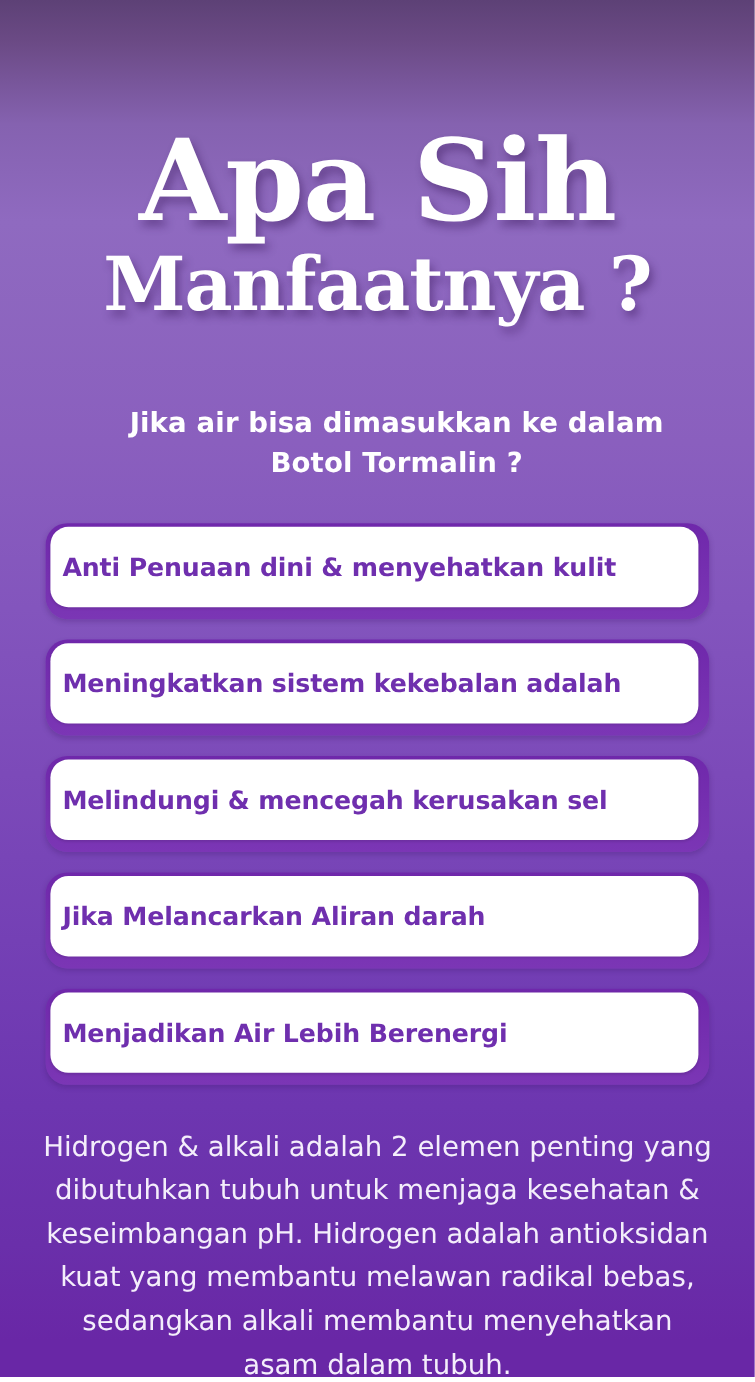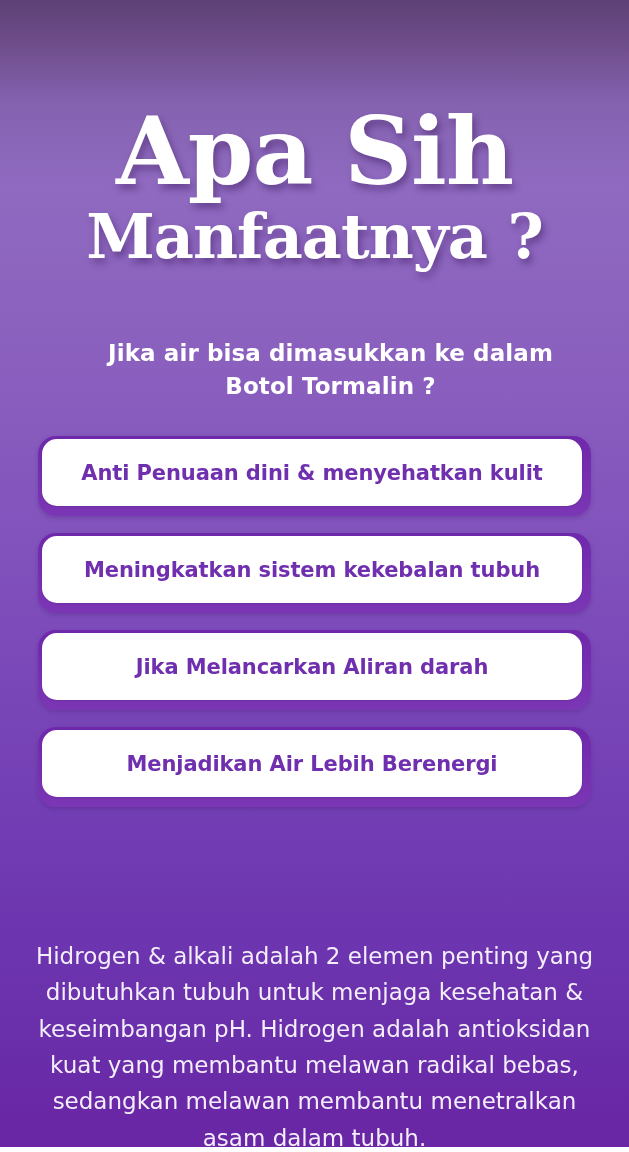--- a/index.html
+++ b/index.html
@@ -99,21 +99,21 @@
   .card-face {
     position: absolute;
     left: 4px;
     right: 9px;
     top: 3px;
     bottom: 10px;
     background: #ffffff;
     border-radius: 15px;
     display: flex;
     align-items: center;
-    justify-content: center;
+    justify-content: flex-start;
     box-shadow: 0 1px 2px rgba(0,0,0,0.10);
   }
   .card-label {
     font-family: "DejaVu Sans", sans-serif;
     font-weight: bold;
     font-size: 21px;
     color: #6f2fae;
     letter-spacing: -0.1px;
     text-align: center;
     padding: 0 10px;
@@ -153,41 +153,46 @@
   <div class="cards">
 
     <div class="card-shell">
       <div class="card-face">
         <div class="card-label">Anti Penuaan dini &amp; menyehatkan kulit</div>
       </div>
     </div>
 
     <div class="card-shell">
       <div class="card-face">
-        <div class="card-label">Meningkatkan sistem kekebalan tubuh</div>
+        <div class="card-label">Meningkatkan sistem kekebalan adalah</div>
       </div>
     </div>
 
+    <div class="card-shell">
+      <div class="card-face">
+        <div class="card-label">Melindungi &amp; mencegah kerusakan sel</div>
+      </div>
+    </div>
 
     <div class="card-shell">
       <div class="card-face">
         <div class="card-label">Jika Melancarkan Aliran darah</div>
       </div>
     </div>
 
     <div class="card-shell">
       <div class="card-face">
         <div class="card-label">Menjadikan Air Lebih Berenergi</div>
       </div>
     </div>
 
   </div>
 
   <div class="footer-text">
     <span>Hidrogen &amp; alkali adalah 2 elemen penting yang</span>
     <span>dibutuhkan tubuh untuk menjaga kesehatan &amp;</span>
     <span>keseimbangan pH. Hidrogen adalah antioksidan</span>
     <span>kuat yang membantu melawan radikal bebas,</span>
-    <span>sedangkan melawan membantu menetralkan</span>
+    <span>sedangkan alkali membantu menyehatkan</span>
     <span>asam dalam tubuh.</span>
   </div>
 
 </div>
 
 </body></html>

